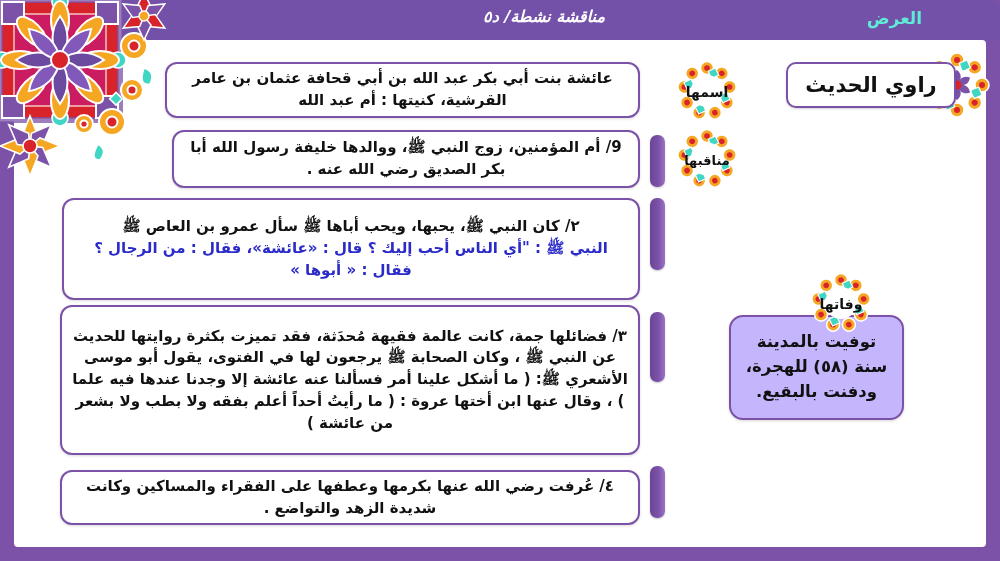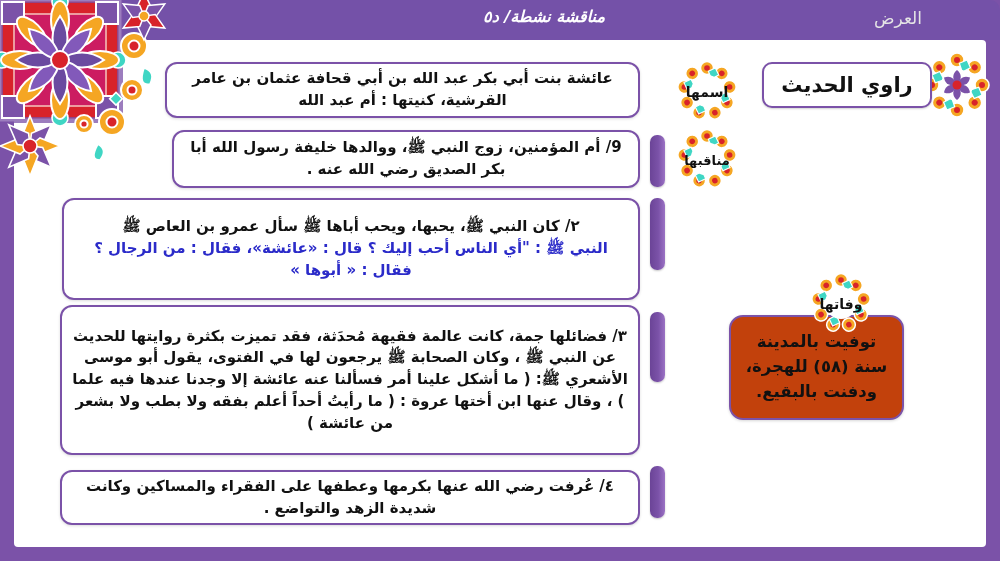--- a/index.html
+++ b/index.html
@@ -26,22 +26,22 @@
     left:0;top:0;width:1000px;height:40px;
     background:#7451A8;
     border-top-left-radius:10px;
     border-top-right-radius:10px;
     color:#ffffff;
     box-sizing:border-box;
   }
   .header-title-right{
     position:absolute;
     right:78px;top:8px;
-    font-size:17px;font-weight:normal;
-    color:#e5e5e5;
+    font-size:17px;font-weight:bold;
+    color:#5eead4;
     letter-spacing:0px;
     margin-left:29px;
   }
   .header-title-center{
     position:absolute;
     right:395px;top:7px;
     font-size:16px;font-weight:bold;
     font-style:italic;
     color:#ffffff;
     white-space:nowrap;
@@ -52,21 +52,21 @@
   .corner-art{
     position:absolute;
     left:-6px;top:-6px;
     width:196px;height:196px;
     pointer-events:none;
   }
 
   
   .title-box{
     position:absolute;
-    right:68px;top:62px;
+    right:44px;top:62px;
     width:170px;height:46px;
     border:2.5px solid #7B52A8;
     border-radius:10px;
     background:#fff;
     display:flex;align-items:center;justify-content:center;
     box-sizing:border-box;
     box-shadow:0 1px 2px rgba(0,0,0,.18);
   }
   .title-box span{
     font-size:21px;font-weight:bold;color:#111;
@@ -82,21 +82,21 @@
     right:128px;top:272px;
     width:62px;height:62px;
     z-index:4;
   }
   .death-box{
     position:absolute;
     right:96px;top:315px;
     width:175px;height:105px;
     border:2.5px solid #7B52A8;
     border-radius:14px;
-    background:#c2410c;
+    background:#c4b5fd;
     box-sizing:border-box;
     display:flex;align-items:center;justify-content:center;
     text-align:center;
     padding:4px 8px;
     box-shadow:0 1px 3px rgba(0,0,0,.16);
   }
   .death-box span{
     font-size:16.5px;font-weight:bold;color:#111;line-height:1.5;
   }
 

